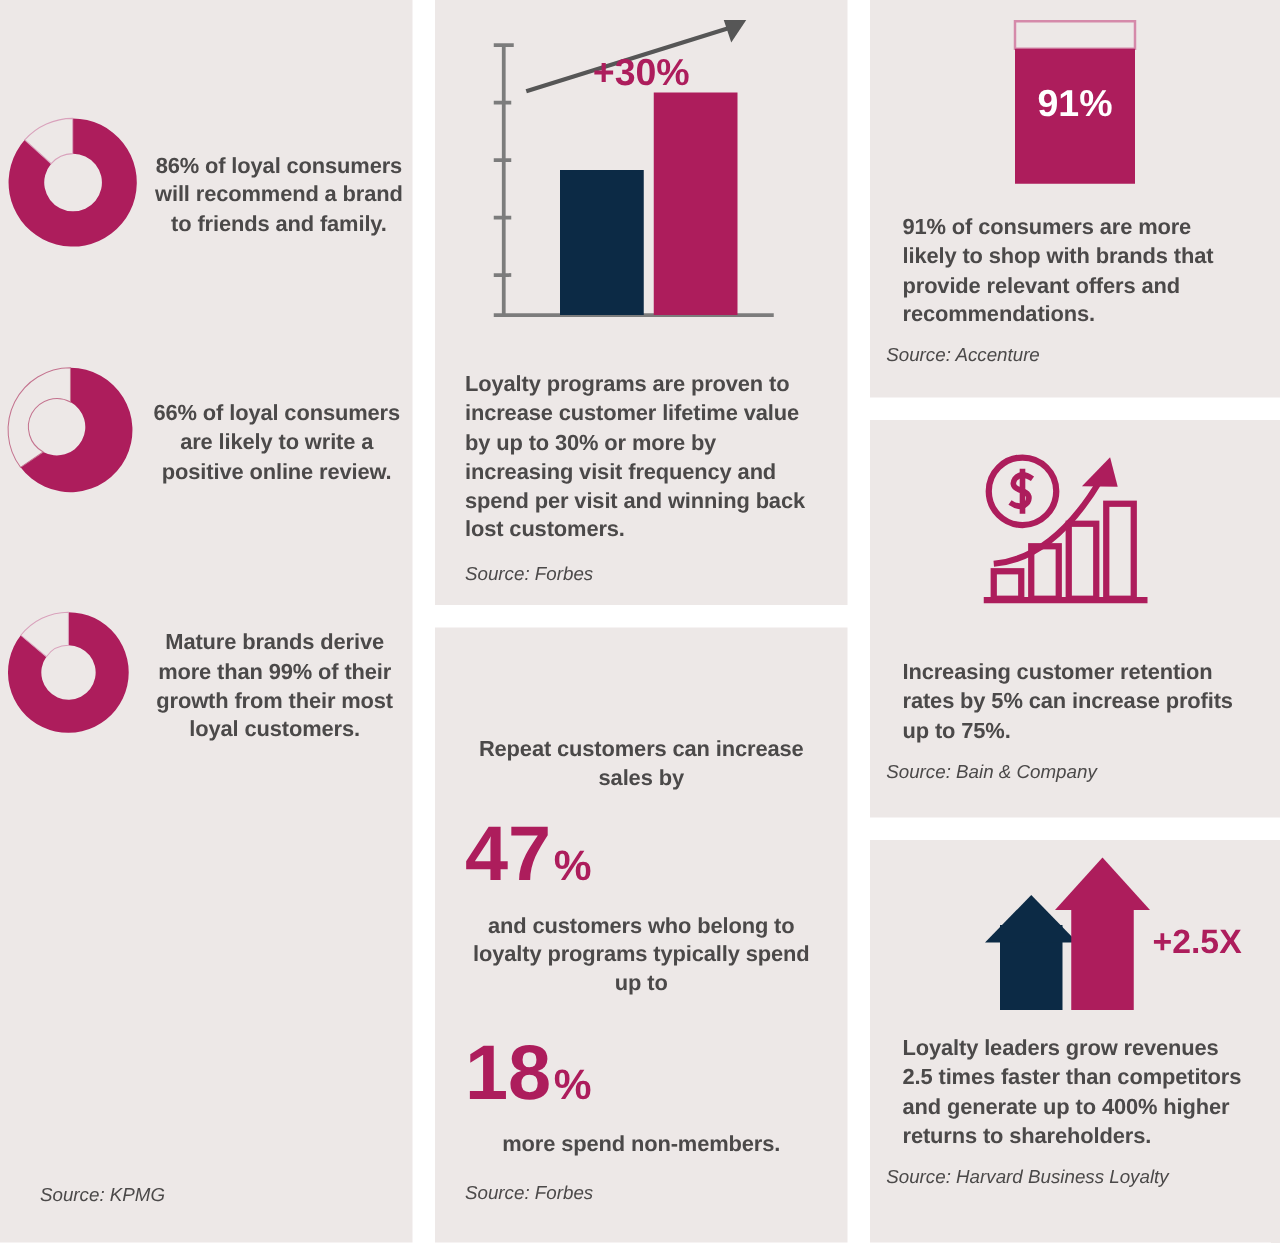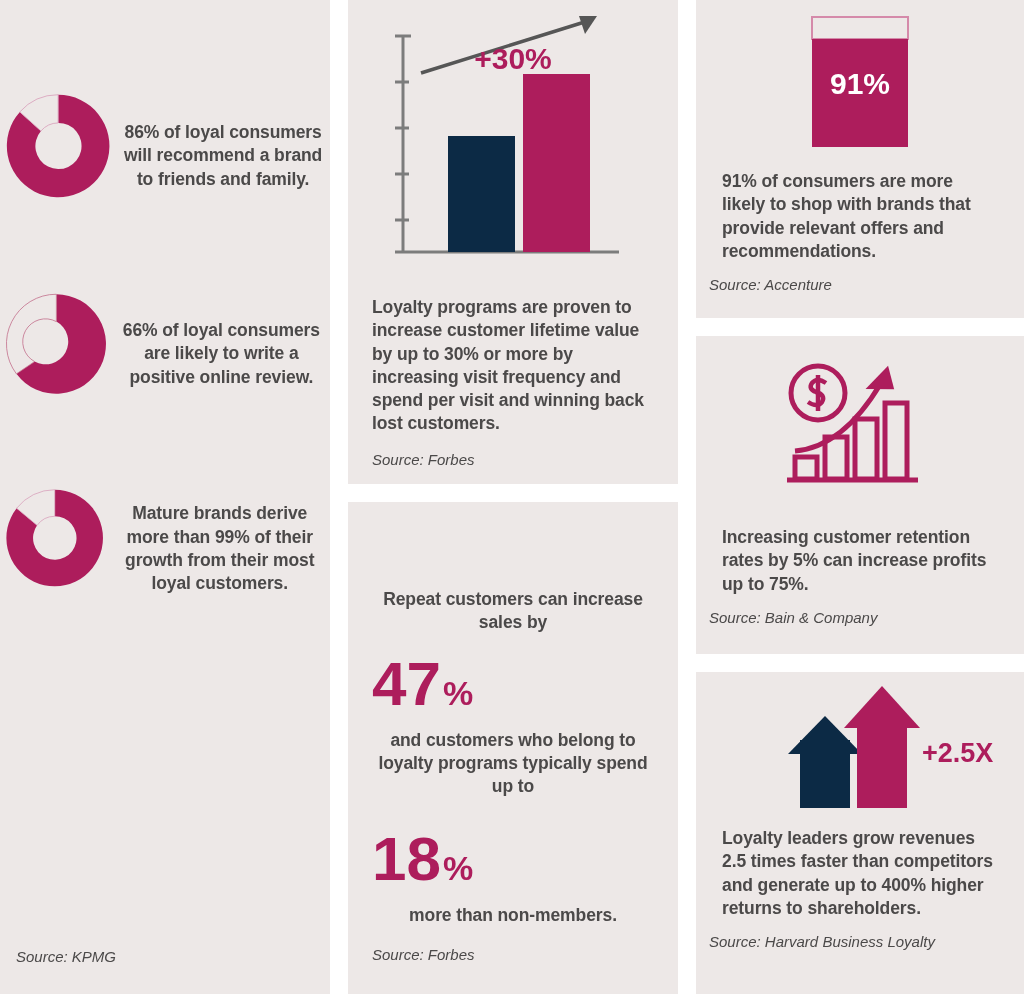--- a/index.html
+++ b/index.html
@@ -65,21 +65,21 @@
   }
   .donut-block {
     display: flex;
     flex-direction: row;
     align-items: center;
   }
   .donut-wrap { display: block; }
 
   .left-src {
     position: absolute;
-    left: 16px;
+    left: 32px;
     bottom: 28px;
   }
 
   
   .mid-card-1 { height: 484px; }
   .mid-card-2 { height: 492px; margin-top: 18px; text-align: center; }
 
   .bar-chart-holder {
     display: flex;
     justify-content: center;
@@ -215,21 +215,21 @@
           <span class="big-num pct-sign">%</span>
         </div>
 
         <div class="stat-text mid2-line">and customers who belong to loyalty programs typically spend up to</div>
 
         <div class="pct-row" style="margin-top:30px;">
           <span class="big-num pct-num">18</span>
           <span class="big-num pct-sign">%</span>
         </div>
 
-        <div class="stat-text mid2-line" style="margin-top:4px;">more than non-members.</div>
+        <div class="stat-text mid2-line" style="margin-top:4px;">more spend non-members.</div>
       </div>
       <div class="source mid2-src">Source: Forbes</div>
     </div>
   </div>
 
   <div class="col col-right">
 
     <div class="card r-card-1">
       <div class="r-icon-holder" style="height:170px;">
         <div class="bag-wrap">

